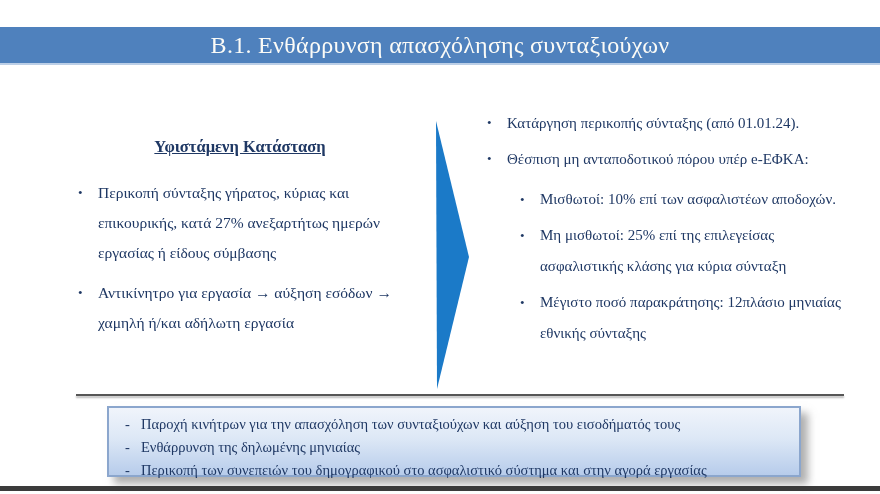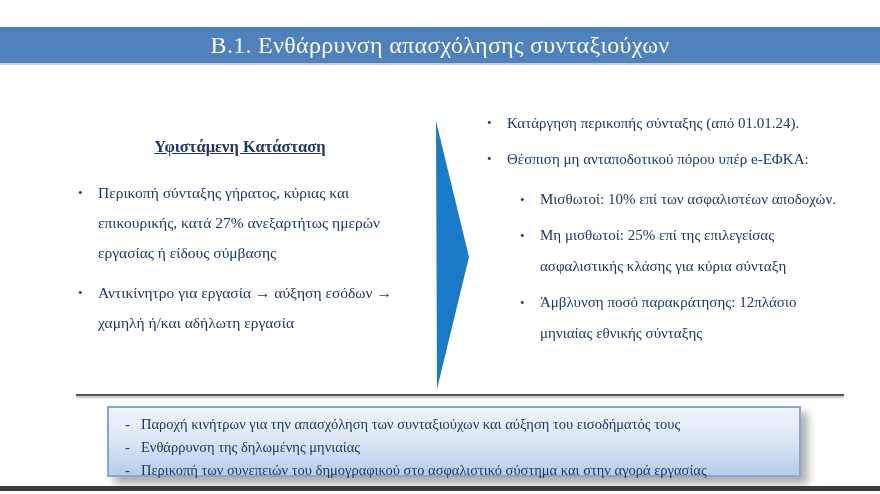--- a/index.html
+++ b/index.html
@@ -110,21 +110,21 @@
       <div class="bullet-row">
         <span class="marker">•</span>
         <span class="btext">Μισθωτοί: 10% επί των ασφαλιστέων αποδοχών.</span>
       </div>
       <div class="bullet-row">
         <span class="marker">•</span>
         <span class="btext">Μη μισθωτοί: 25% επί της επιλεγείσας ασφαλιστικής κλάσης για κύρια σύνταξη</span>
       </div>
       <div class="bullet-row">
         <span class="marker">•</span>
-        <span class="btext">Άμβλυνση ποσό παρακράτησης: 12πλάσιο μηνιαίας εθνικής σύνταξης</span>
+        <span class="btext">Μέγιστο ποσό παρακράτησης: 12πλάσιο μηνιαίας εθνικής σύνταξης</span>
       </div>
     </div>
   </div>
 
   <div class="divider"></div>
 
   <div class="summary-box">
     <div class="bullet-row">
       <span class="marker">-</span>
       <span class="btext">Παροχή κινήτρων για την απασχόληση των συνταξιούχων και αύξηση του εισοδήματός τους</span>

